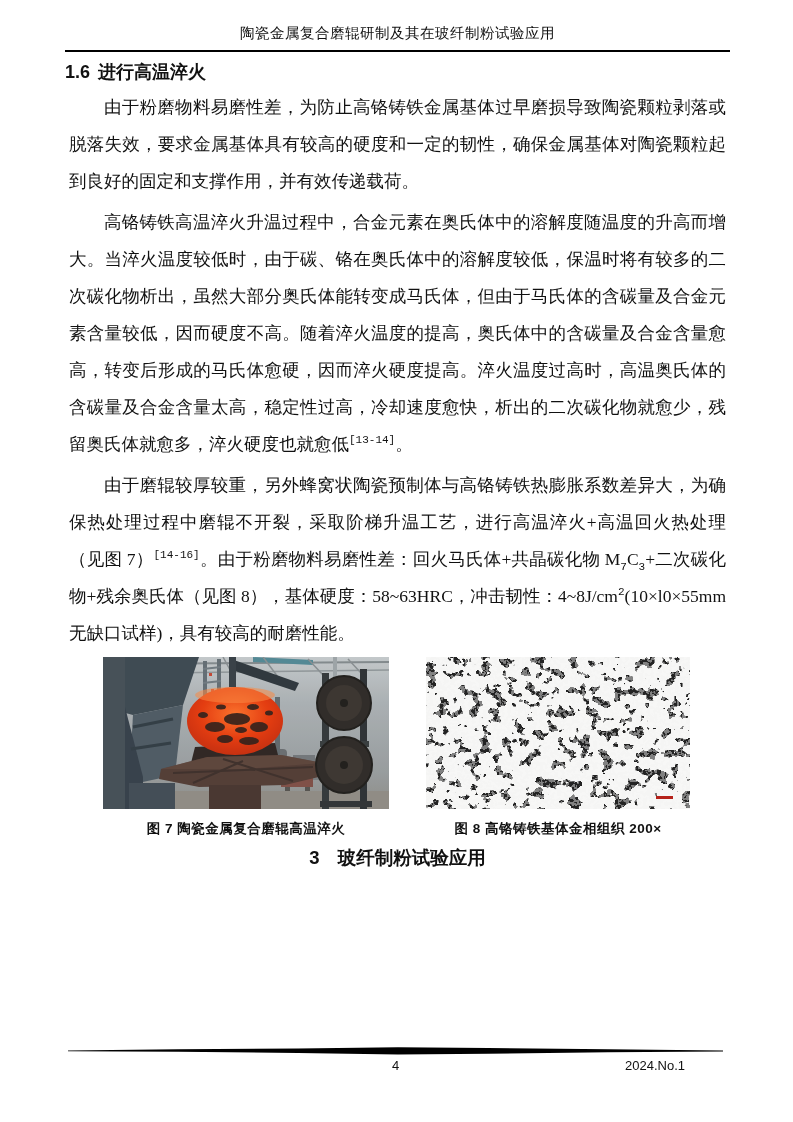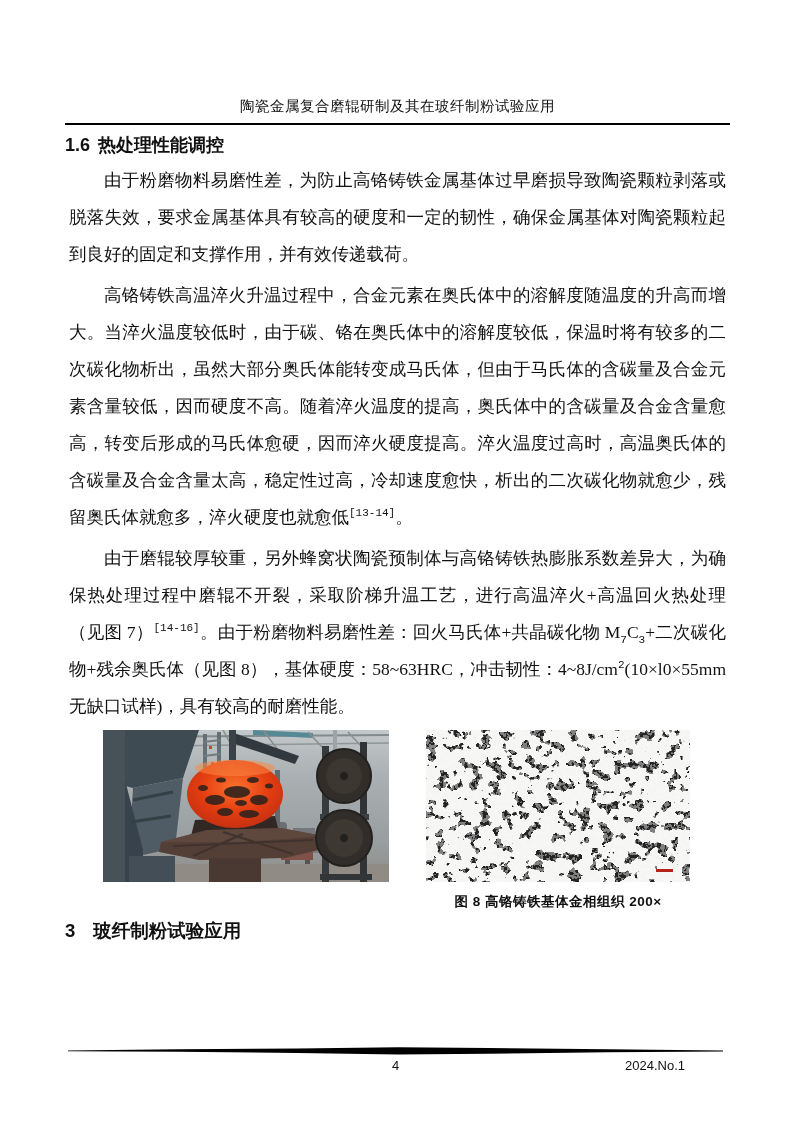--- a/index.html
+++ b/index.html
@@ -9,39 +9,38 @@
     margin:0 auto;
     background:#ffffff;
     font-family:"Liberation Serif","DejaVu Serif",serif;
     color:#111;
     overflow:hidden;
   }
   .content{position:absolute;left:65px;right:63px;top:0;}
 
   
   .running-head{
-    padding-top:73px;
+    padding-top:24px;
     text-align:center;
     font-size:14.5px;
     letter-spacing:0.5px;
     border-bottom:2px solid #000;
     padding-bottom:7px;
-    margin-top:24px;
   }
 
   
   .h-sec{
     font-family:"Liberation Sans","DejaVu Sans",sans-serif;
     font-weight:bold;
     font-size:18px;
     margin:7px 0 2px 0;
     line-height:26px;
   }
   .h-sec .sec-num{margin-right:8px;}
-  .h-sec.level1{font-size:18.5px;}
+  .h-sec.level1{font-size:18.5px;text-align:center;}
   .h-sec.level1 .sec-num{margin-right:18px;}
 
   
   p.body{
     font-size:17.5px;
     line-height:37px;
     text-align:justify;
     text-indent:2em;
     margin:4px;
   }
@@ -79,21 +78,21 @@
 </style>
 </head>
 <body>
 
 <div class="page">
   <div class="content">
 
     <div class="running-head">陶瓷金属复合磨辊研制及其在玻纤制粉试验应用</div>
 
     <div class="h-sec">
-      <span class="sec-num">1.6</span><span>热处理性能调控</span>
+      <span class="sec-num">1.6</span><span>进行高温淬火</span>
     </div>
 
     <p class="body"><span>由于粉磨物料易磨性差，为防止高铬铸铁金属基体过早磨损导致陶瓷颗粒剥落或脱落失效，要求金属基体具有较高的硬度和一定的韧性，确保金属基体对陶瓷颗粒起到良好的固定和支撑作用，并有效传递载荷。</span></p>
     <p class="body"><span>高铬铸铁高温淬火升温过程中，合金元素在奥氏体中的溶解度随温度的升高而增大。当淬火温度较低时，由于碳、铬在奥氏体中的溶解度较低，保温时将有较多的二次碳化物析出，虽然大部分奥氏体能转变成马氏体，但由于马氏体的含碳量及合金元素含量较低，因而硬度不高。随着淬火温度的提高，奥氏体中的含碳量及合金含量愈高，转变后形成的马氏体愈硬，因而淬火硬度提高。淬火温度过高时，高温奥氏体的含碳量及合金含量太高，稳定性过高，冷却速度愈快，析出的二次碳化物就愈少，残留奥氏体就愈多，淬火硬度也就愈低</span><sup>[13-14]</sup><span>。</span></p>
     <p class="body"><span>由于磨辊较厚较重，另外蜂窝状陶瓷预制体与高铬铸铁热膨胀系数差异大，为确保热处理过程中磨辊不开裂，采取阶梯升温工艺，进行高温淬火+高温回火热处理（见图 7）</span><sup>[14-16]</sup><span>。由于粉磨物料易磨性差：回火马氏体+共晶碳化物 M</span><sub>7</sub><span>C</span><sub>3</sub><span>+二次碳化物+残余奥氏体（见图 8），基体硬度：58~63HRC，冲击韧性：4~8J/cm</span><sup>2</sup><span>(10×l0×55mm 无缺口试样)，具有较高的耐磨性能。</span></p>
 
     <div class="figure-row">
 
       <figure>
         <svg class="fig-img" width="286" height="152" viewBox="0 0 286 152">
@@ -177,20 +176,21 @@
           <rect x="217" y="144" width="52" height="6" fill="#26292b"></rect>
           <circle cx="241" cy="46" r="27" fill="#241f1c" stroke="#15120f" stroke-width="2"></circle>
           <circle cx="241" cy="46" r="18" fill="#312a24"></circle>
           <circle cx="241" cy="46" r="4" fill="#15120f"></circle>
           <circle cx="241" cy="108" r="28" fill="#241f1c" stroke="#15120f" stroke-width="2"></circle>
           <circle cx="241" cy="108" r="19" fill="#322b25"></circle>
           <circle cx="241" cy="108" r="4" fill="#15120f"></circle>
 
           <rect x="0" y="0" width="286" height="152" fill="#cfd3d4" opacity="0.08"></rect>
         </svg>
+        <figcaption>图 7 陶瓷金属复合磨辊高温淬火</figcaption>
       </figure>
 
       <figure>
         <svg class="fig-img" width="264" height="152" viewBox="0 0 264 152">
           <defs>
             <filter id="blobs" x="0" y="0" width="100%" height="100%">
               <feTurbulence type="fractalNoise" baseFrequency="0.09 0.1" numOctaves="3" seed="11" stitchTiles="stitch"></feTurbulence>
               <feColorMatrix type="matrix" values="0 0 0 0 0.93  0 0 0 0 0.93  0 0 0 0 0.92  0 0 0 55 -22"></feColorMatrix>
             </filter>
             <filter id="fineblobs" x="0" y="0" width="100%" height="100%">

